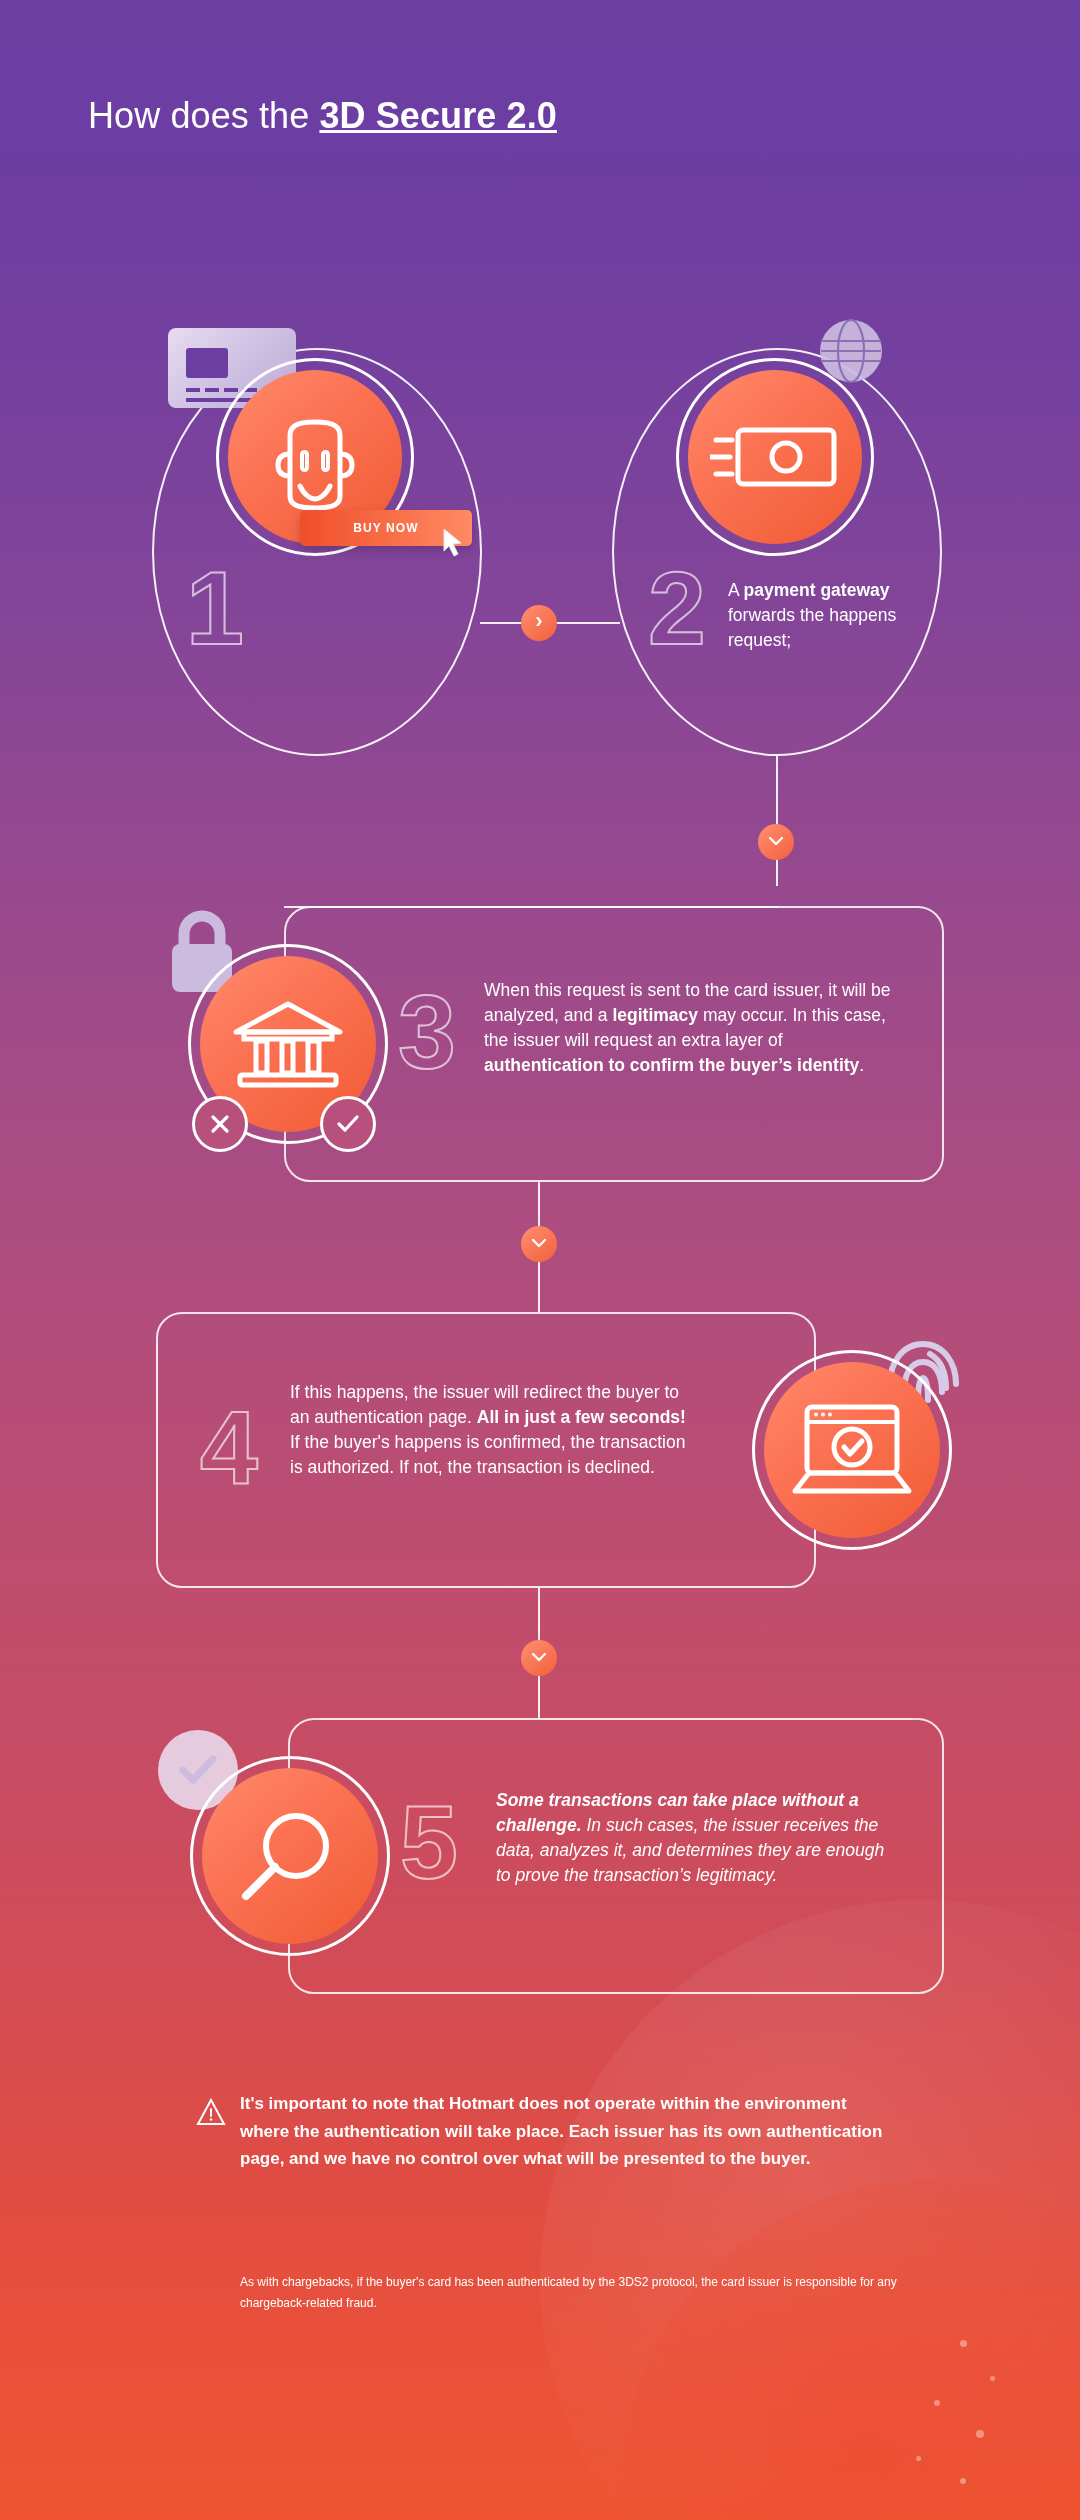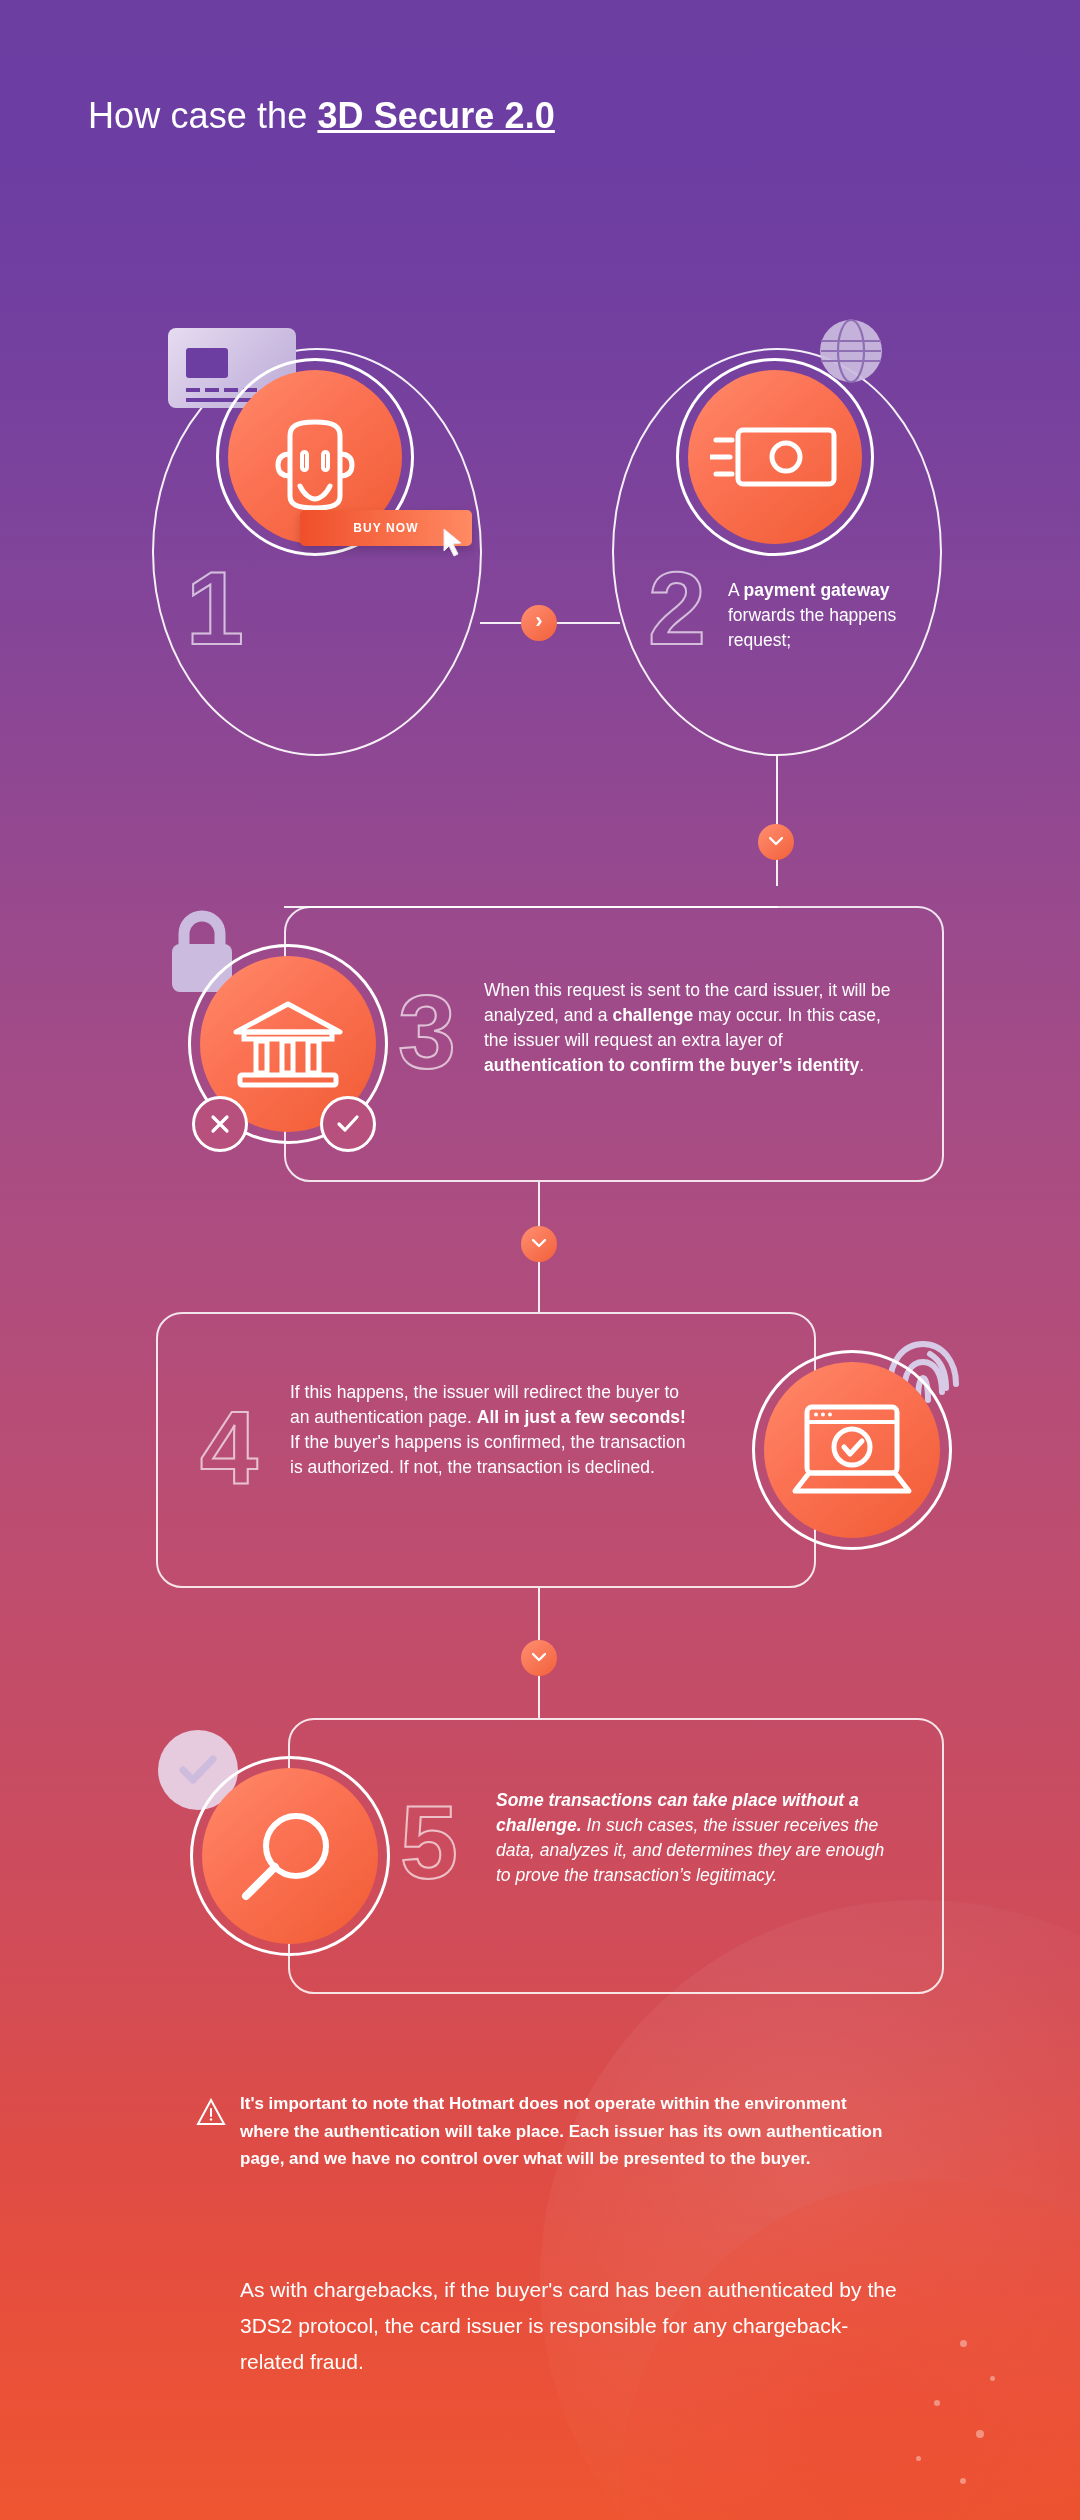--- a/index.html
+++ b/index.html
@@ -128,21 +128,21 @@
   #creditcard .strip { position:absolute; background:#6d3ea2; }
 
   
   #warn {
     position:absolute; left:240px; top:2090px; width:660px;
     font-size:17px; line-height:1.62; font-weight:700;
   }
   #warnicon { position:absolute; left:196px; top:2098px; width:30px; height:28px; }
   #closing {
     position:absolute; left:240px; top:2272px; width:660px;
-    font-size:21px; line-height:1.72; font-weight:400;
+    font-size:12px; line-height:1.72; font-weight:400;
   }
 
   
   .ghost { position:absolute; }
 </style>
 </head>
 <body>
 
 <div id="stage">
 
@@ -151,21 +151,21 @@
   <div class="dots">
     <i style="left:130px;top:10px;width:7px;height:7px;"></i>
     <i style="left:160px;top:46px;width:5px;height:5px;"></i>
     <i style="left:104px;top:70px;width:6px;height:6px;"></i>
     <i style="left:146px;top:100px;width:8px;height:8px;"></i>
     <i style="left:86px;top:126px;width:5px;height:5px;"></i>
     <i style="left:130px;top:148px;width:6px;height:6px;"></i>
   </div>
 
   <h1 id="title">
-    <span>How case the </span><b>3D Secure 2.0</b><br>
+    <span>How does the </span><b>3D Secure 2.0</b><br>
   </h1>
 
   <div class="circle-node" style="left:152px;top:348px;width:330px;height:408px;border-radius:50%;"></div>
 
   <div id="creditcard">
     <div class="strip" style="left:18px;top:20px;width:42px;height:30px;border-radius:3px;"></div>
     <div class="strip" style="left:18px;top:60px;width:14px;height:4px;"></div>
     <div class="strip" style="left:37px;top:60px;width:14px;height:4px;"></div>
     <div class="strip" style="left:56px;top:60px;width:14px;height:4px;"></div>
     <div class="strip" style="left:75px;top:60px;width:14px;height:4px;"></div>
@@ -250,21 +250,21 @@
     </svg>
   </div>
   <div class="disc-ring" style="left:320px;top:1096px;width:56px;height:56px;background:#b7507c;display:flex;align-items:center;justify-content:center;">
     <svg width="24" height="20" viewBox="0 0 24 20">
       <path d="M3 10l6 6L21 3" stroke="#fff" stroke-width="3.2" fill="none" stroke-linecap="round" stroke-linejoin="round"></path>
     </svg>
   </div>
 
   <div class="bignum" style="left:398px;top:980px;">3</div>
   <div class="steptext" style="left:484px;top:978px;width:420px;">
-    <span>When this request is sent to the card issuer, it will be analyzed, and a </span><b>challenge</b><span> may occur. In this case, the issuer will request an extra layer of </span><b>authentication to confirm the buyer’s identity</b><span>.</span>
+    <span>When this request is sent to the card issuer, it will be analyzed, and a </span><b>legitimacy</b><span> may occur. In this case, the issuer will request an extra layer of </span><b>authentication to confirm the buyer’s identity</b><span>.</span>
   </div>
 
   <div class="conn conn-v" style="left:538px;top:1182px;height:130px;"></div>
   <div class="chip" style="left:521px;top:1226px;">
     <svg width="14" height="10" viewBox="0 0 14 10">
       <path d="M1 1l6 6 6-6" stroke="#fff" stroke-width="2.4" fill="none" stroke-linecap="round" stroke-linejoin="round"></path>
     </svg>
   </div>
 
   <div class="card" style="left:156px;top:1312px;width:660px;height:276px;"></div>

